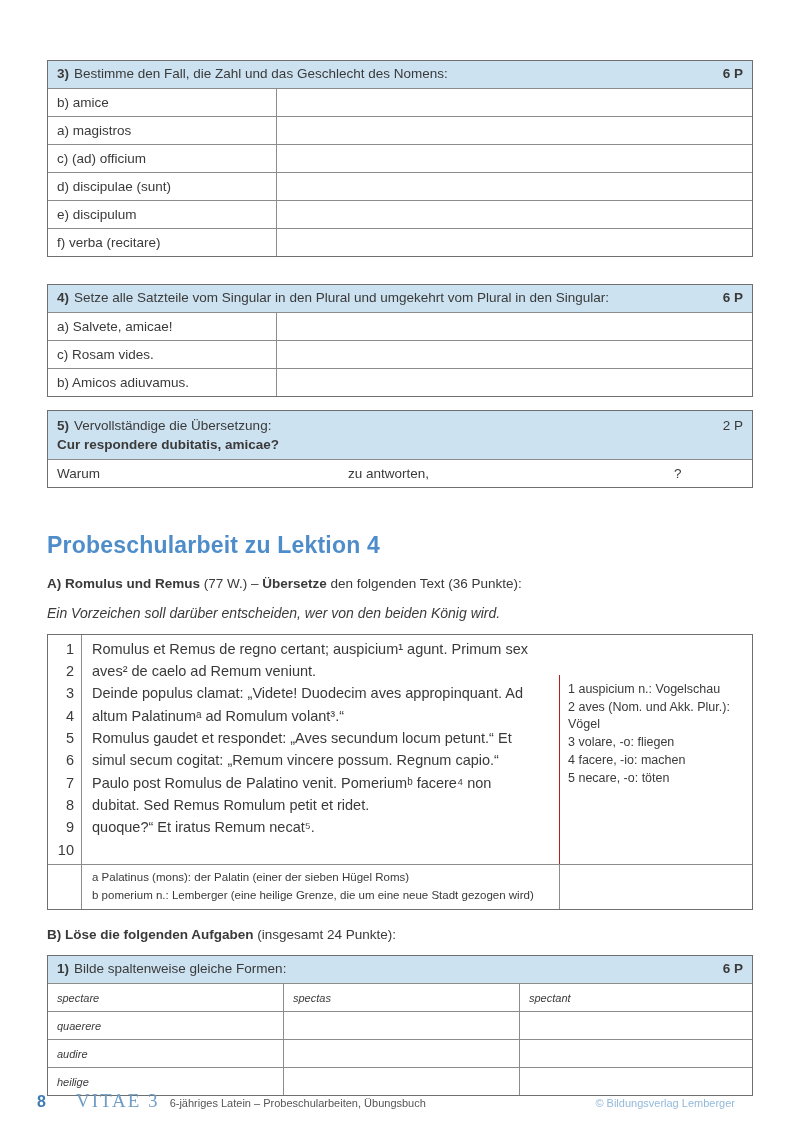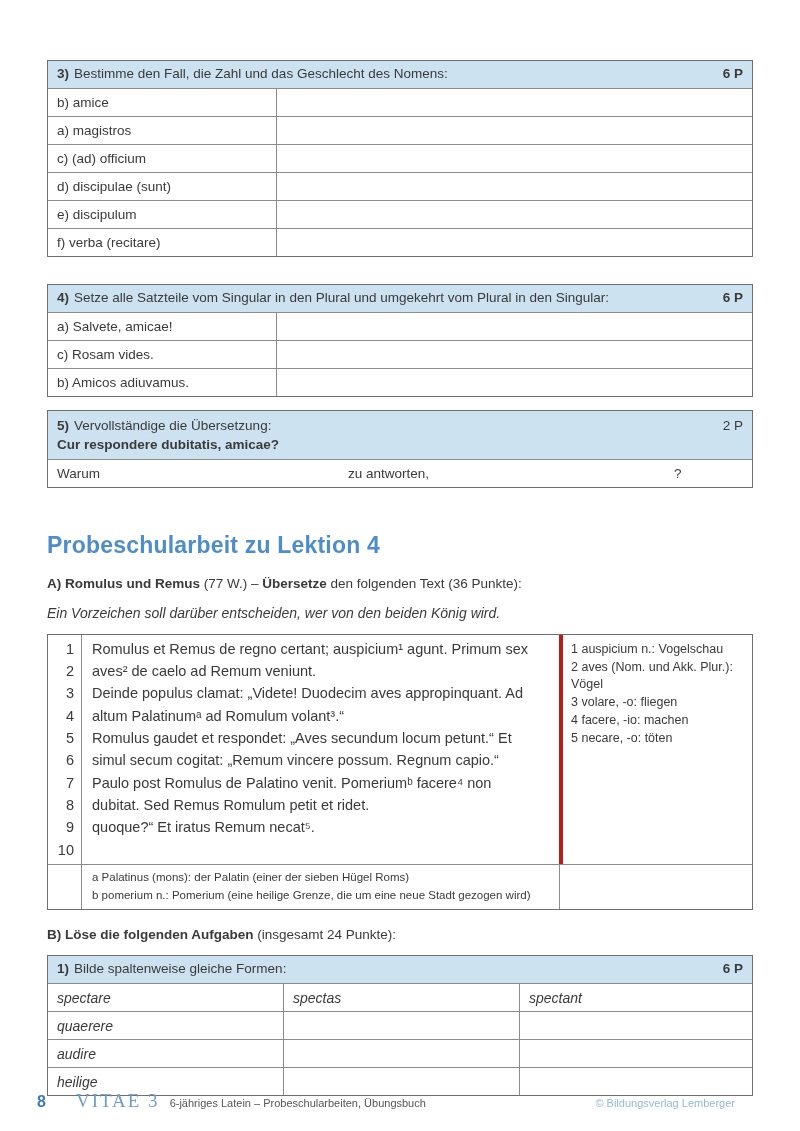--- a/index.html
+++ b/index.html
@@ -36,27 +36,27 @@
   .pline{font-size:13.5px;margin-top:17px;}
   .pline b{font-weight:700;}
   .intro{font-size:14px;font-style:italic;margin-top:14px;}
 
   
   .latin{display:grid;grid-template-columns:34px 1fr 193px;border:1px solid #6f6f6f;margin-top:13px;}
   .lt-nocol{border-right:1px solid #8c8c8c;padding:3px 7px 3px 0;text-align:right;font-size:14.5px;}
   .lt-nocol div{height:22.3px;line-height:22.3px;}
   .lt-text{padding:3px 10px;font-size:14.5px;}
   .lt-text div{height:22.3px;line-height:22.3px;white-space:nowrap;}
-  .lt-vocab{border-left:4px solid #b91c1c;padding:6px 8px;font-size:12.5px;line-height:1.42;}
+  .lt-vocab{border-left:1px solid #b91c1c;padding:6px 8px;font-size:12.5px;line-height:1.42;margin-top:40px;}
   .lt-fno{border-top:1px solid #8c8c8c;border-right:1px solid #8c8c8c;}
   .lt-fk{border-top:1px solid #8c8c8c;padding:4px 10px 5px 10px;font-size:11.5px;line-height:1.55;}
   .lt-fv{border-top:1px solid #8c8c8c;border-left:1px solid #8c8c8c;}
 
   
-  .t1row{display:flex;border-top:1px solid #8c8c8c;height:27px;align-items:center;font-size:14px;font-style:italic;justify-content:center;}
+  .t1row{display:flex;border-top:1px solid #8c8c8c;height:27px;align-items:center;font-size:11px;font-style:italic;justify-content:center;}
   .t1row .c{width:226px;padding-left:9px;border-right:1px solid #8c8c8c;align-self:stretch;display:flex;align-items:center;}
   .t1row .cl{flex:1;border-right:none;}
 
   
   .footer{position:absolute;left:0;top:1090px;width:800px;display:flex;align-items:baseline;padding:0 65px 0 37px;box-sizing:border-box;}
   .f-page{color:#3e7cb6;font-weight:700;font-size:16px;}
   .f-brand{font-family:"Liberation Serif","DejaVu Serif",serif;color:#6f9dc6;font-size:19px;letter-spacing:2px;margin-left:30px;}
   .f-sub{color:#555555;font-size:11px;margin-left:10px;}
   .f-copy{margin-left:auto;color:#93b9d9;font-size:11px;}
 
@@ -169,21 +169,21 @@
     <div class="lt-vocab">
       <div>1 auspicium n.: Vogelschau</div>
       <div>2 aves (Nom. und Akk. Plur.): Vögel</div>
       <div>3 volare, -o: fliegen</div>
       <div>4 facere, -io: machen</div>
       <div>5 necare, -o: töten</div>
     </div>
     <div class="lt-fno"></div>
     <div class="lt-fk">
       <div>a Palatinus (mons): der Palatin (einer der sieben Hügel Roms)</div>
-      <div>b pomerium n.: Pomerium (eine heilige Grenze, die um eine neue Stadt gezogen wird)</div>
+      <div>b pomerium n.: Lemberger (eine heilige Grenze, die um eine neue Stadt gezogen wird)</div>
     </div>
     <div class="lt-fv"></div>
   </div>
 
   <div class="pline"><b>B) Löse die folgenden Aufgaben</b><span> (insgesamt 24 Punkte):</span></div>
 
   <div class="task mt13">
     <div class="thead">
       <span class="num">1)</span>
       <span>Bilde spaltenweise gleiche Formen:</span>

